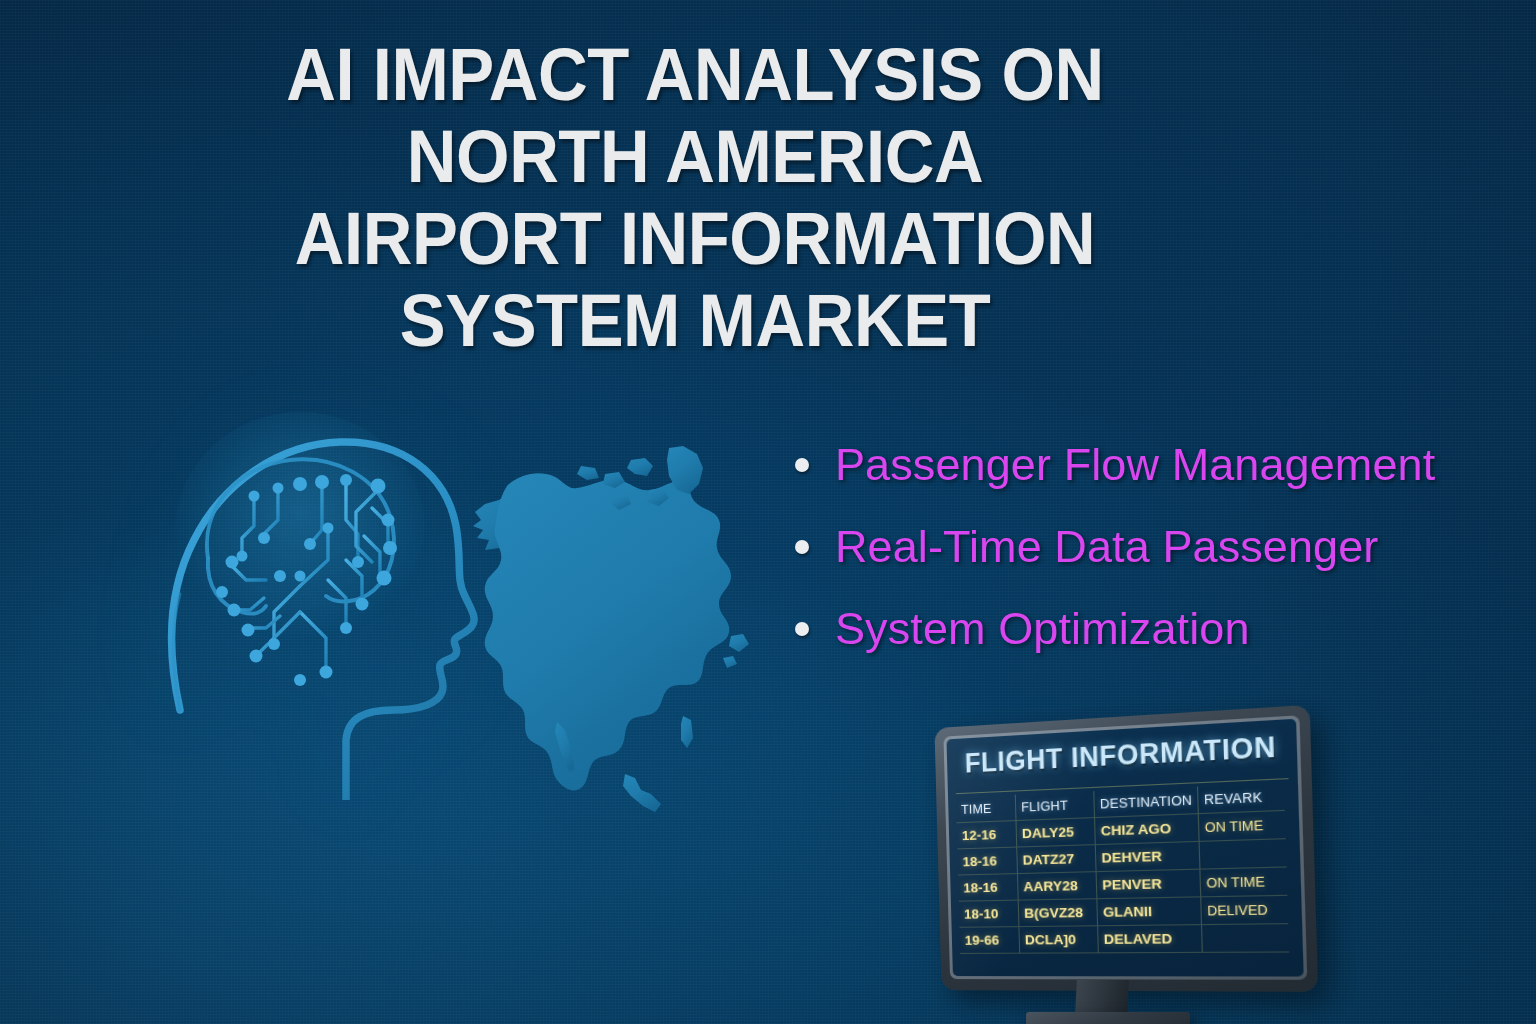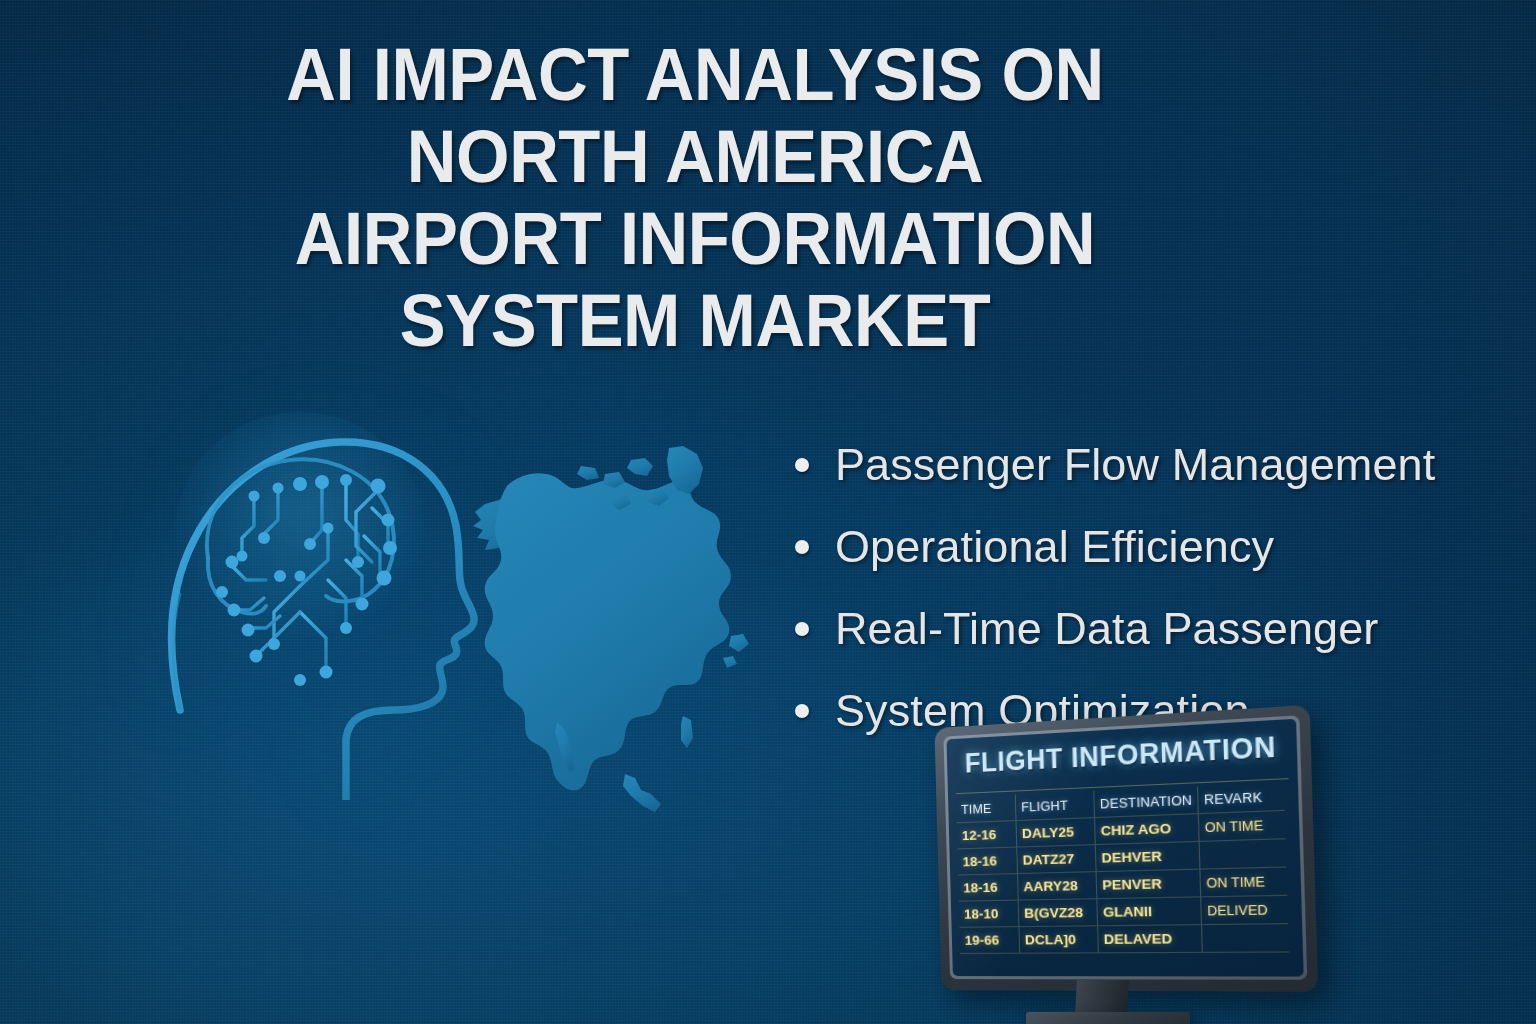--- a/index.html
+++ b/index.html
@@ -52,21 +52,21 @@
   .bullet-row{
     display:flex; align-items:center; height:82px;
   }
   .bullet-dot{
     width:14px; height:14px; border-radius:50%;
     background:#eceef0; flex:0 0 14px;
     margin-right:26px;
     box-shadow: 1px 2px 3px rgba(0,0,0,.45);
   }
   .bullet-text{
-    color:#e5e5e5;
+    color:#d946ef;
     font-size:45px;
     line-height:50px;
     font-weight:400;
     letter-spacing:.1px;
     text-shadow: 2px 2px 4px rgba(0,0,0,.5);
     white-space:nowrap;
   }
 
   
   #head-graphic{
@@ -340,24 +340,20 @@
   </g>
 </svg>
 
 <div id="bullets">
   <div class="bullet-row">
     <span class="bullet-dot"></span>
     <span class="bullet-text">Passenger Flow Management</span>
   </div>
   <div class="bullet-row">
     <span class="bullet-dot"></span>
-    <span class="bullet-text">Operational Efficiency</span>
-  </div>
-  <div class="bullet-row">
-    <span class="bullet-dot"></span>
     <span class="bullet-text">Real-Time Data Passenger</span>
   </div>
   <div class="bullet-row">
     <span class="bullet-dot"></span>
     <span class="bullet-text">System Optimization</span>
   </div>
 </div>
 
 <div id="monitor">
   <div id="monitor-body">

